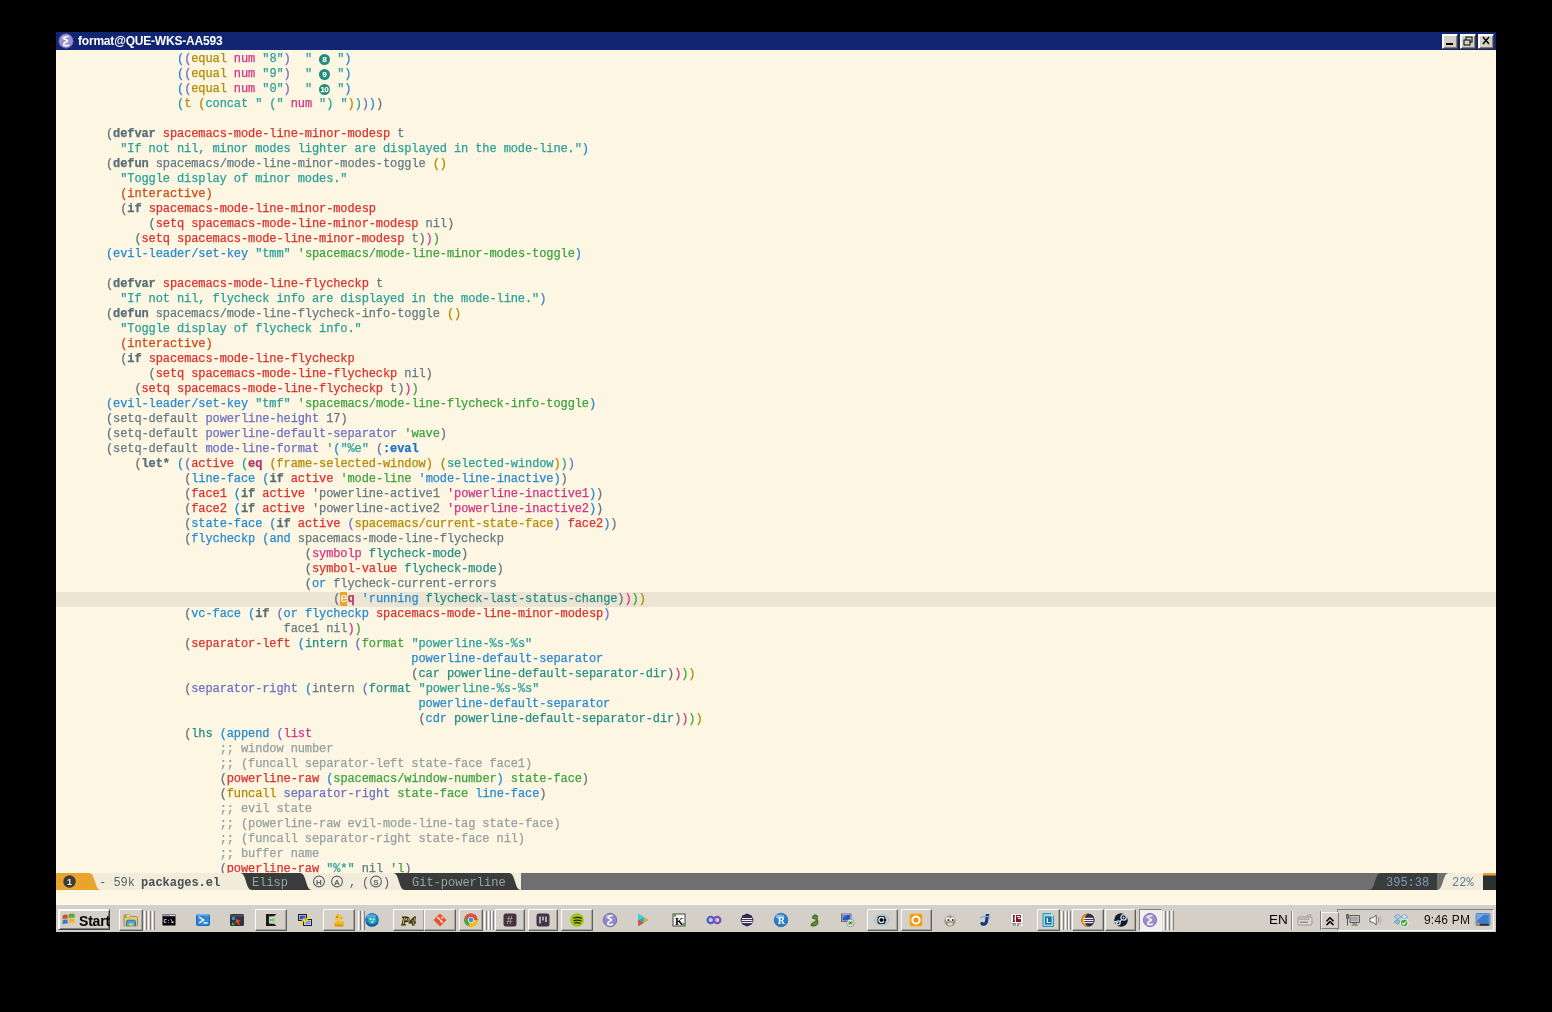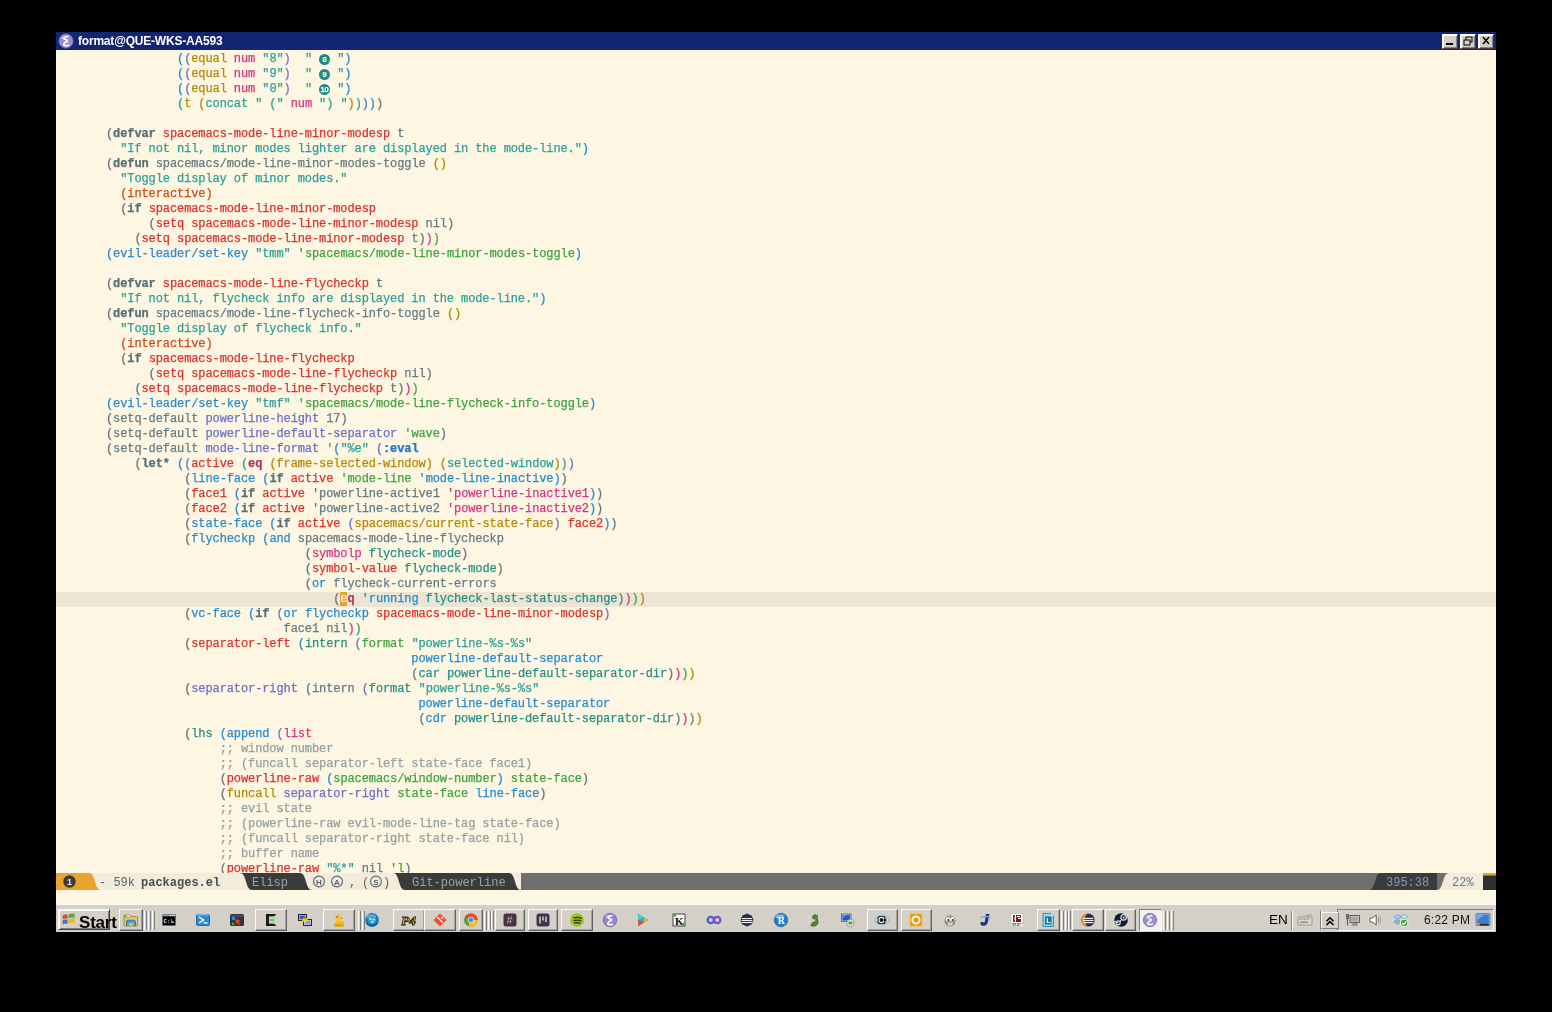--- a/index.html
+++ b/index.html
@@ -16,21 +16,21 @@
 #code .hl { background:#ece5d3; margin-left:-50px; padding-left:50px; width:1440px; }
 .cur { background:#e8a52c; color:#fbf3de; }
 .cn { display:inline-block; width:11px; height:11px; border-radius:6px; background:#1f8a80; color:#fdf6e3;
   font-size:7.5px; line-height:11px; text-align:center; letter-spacing:0; vertical-align:0px; font-weight:bold; font-family:"Liberation Sans",sans-serif;}
 #modeline { position:absolute; left:0; top:841px; width:1440px; height:17px; }
 #minibuf { position:absolute; left:0; top:858px; width:1440px; height:15px; background:#fdf6e3; }
 #taskbar { position:absolute; left:56px; top:904px; width:1440px; height:27.5px; background:#d4d0c8; border-top:1px solid #fbfaf7; }
 #startbtn { position:absolute; left:2px; top:4px; width:52px; height:21px; background:#d4d0c8;
   border:1px solid; border-color:#fcfbf9 #404040 #404040 #fcfbf9; box-shadow:inset 1px 1px 0 #fff, inset -1px -1px 0 #808080; }
 #startbtn svg { position:absolute; left:2px; top:1px; }
-#startbtn span { position:absolute; left:20px; top:2.5px; font-weight:bold; font-size:17px; letter-spacing:-0.2px; color:#000; font-family:"Liberation Sans",sans-serif; }
+#startbtn span { position:absolute; left:20px; top:2.5px; font-weight:bold; font-size:14px; letter-spacing:-0.2px; color:#000; font-family:"Liberation Sans",sans-serif; }
 .ql { position:absolute; top:7px; width:16px; height:16px; }
 .ql svg { position:absolute; left:0; top:0; }
 .qlbox { position:absolute; top:4px; height:22px; background:#d4d0c8; border:1px solid; border-color:#fcfbf9 #606060 #606060 #fcfbf9; box-shadow:inset -1px -1px 0 #a8a49c; }
 .qlbox svg { position:absolute; left:50%; margin-left:-8px; top:2px; }
 .qlbox.pressed { border-color:#808080 #fcfbf9 #fcfbf9 #808080; background:#f2f1ee; box-shadow:none; }
 .grip { position:absolute; top:6px; width:3px; height:19px; border-left:1px solid #fcfbf9; border-right:1px solid #808080; }
 .sunkdiv { position:absolute; top:6px; width:2px; height:19px; border-left:1px solid #808080; border-right:1px solid #fcfbf9; }
 .traypanel { position:absolute; left:1281px; top:4px; width:157px; height:22px; border:1px solid; border-color:#808080 #fcfbf9 #fcfbf9 #808080; }
 .chevbtn { position:absolute; left:1265px; top:7px; width:18px; height:17px; background:#d4d0c8; border:1px solid; border-color:#fcfbf9 #808080 #808080 #fcfbf9; }
 .chevbtn svg { position:absolute; left:0; top:0; }
@@ -435,21 +435,21 @@
 <div class="trayicon" style="left:1337px">
       <svg width="16" height="16" viewBox="0 0 16 16">
         <path d="M4.6,2.3 L8,4.8 L4.6,7.3 L1.2,4.8 Z" fill="#a8cef0" stroke="#4a86c8" stroke-width="0.6"></path>
         <path d="M11.4,2.3 L14.8,4.8 L11.4,7.3 L8,4.8 Z" fill="#c8e0f4" stroke="#4a86c8" stroke-width="0.6"></path>
         <path d="M4.6,7.3 L8,9.8 L4.6,12.3 L1.2,9.8 Z" fill="#88b8e8" stroke="#4a86c8" stroke-width="0.6"></path>
         <path d="M11.4,7.3 L14.8,9.8 L11.4,12.3 L8,9.8 Z" fill="#a8cef0" stroke="#4a86c8" stroke-width="0.6"></path>
         <circle cx="11.2" cy="11" r="3.9" fill="#38a838" stroke="#fff" stroke-width="0.9"></circle>
         <path d="M9.3,11 L10.7,12.5 L13.2,9.6" stroke="#fff" stroke-width="1.4" fill="none"></path>
       </svg>
     </div>
-<div class="trayitem" style="left:1368px;top:7.5px;width:62px;font-size:12px;letter-spacing:0.2px;color:#101010">6:22 PM</div>
+<div class="trayitem" style="left:1368px;top:7.5px;width:62px;font-size:12px;letter-spacing:0.2px;color:#101010">9:46 PM</div>
 <div class="trayicon" style="left:1419px">
       <svg width="16" height="16" viewBox="0 0 16 16">
         <rect x="1" y="1.5" width="14" height="12" rx="1" fill="#88b4e8" stroke="#4a7ab8" stroke-width="0.8"></rect>
         <rect x="2.2" y="2.7" width="11.6" height="9" fill="#3c7cd0"></rect>
         <path d="M2.2,2.7 L9,2.7 L2.2,8.2 Z" fill="#78aae4"></path>
         <rect x="5" y="11.7" width="8.8" height="1.9" fill="#2a2a2a"></rect>
         <circle cx="3.6" cy="12.1" r="1.5" fill="#e86028"></circle>
         <circle cx="3" cy="11.6" r="0.7" fill="#f8c838"></circle>
       </svg>
     </div>

